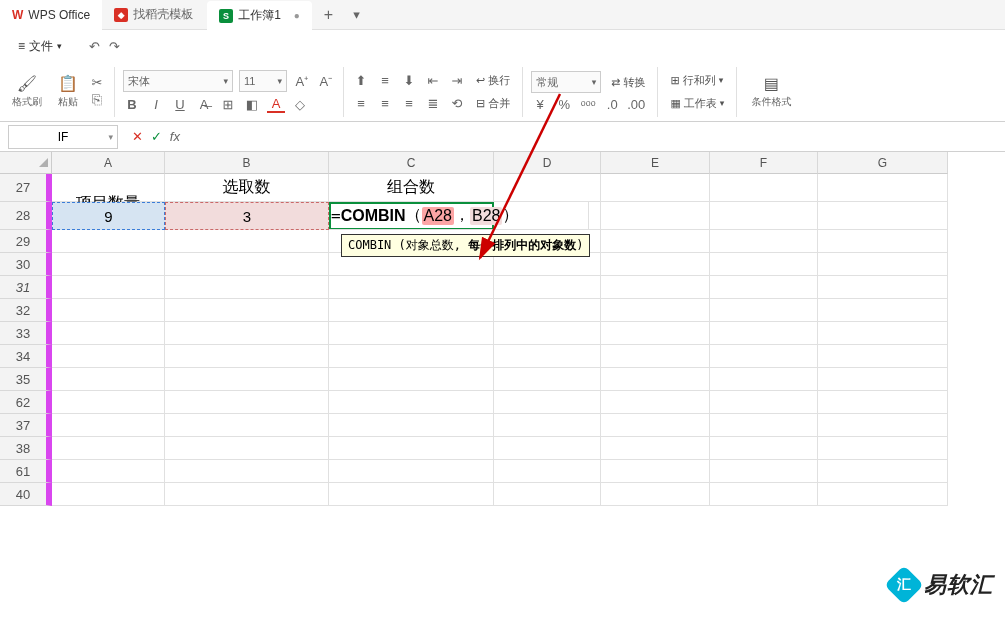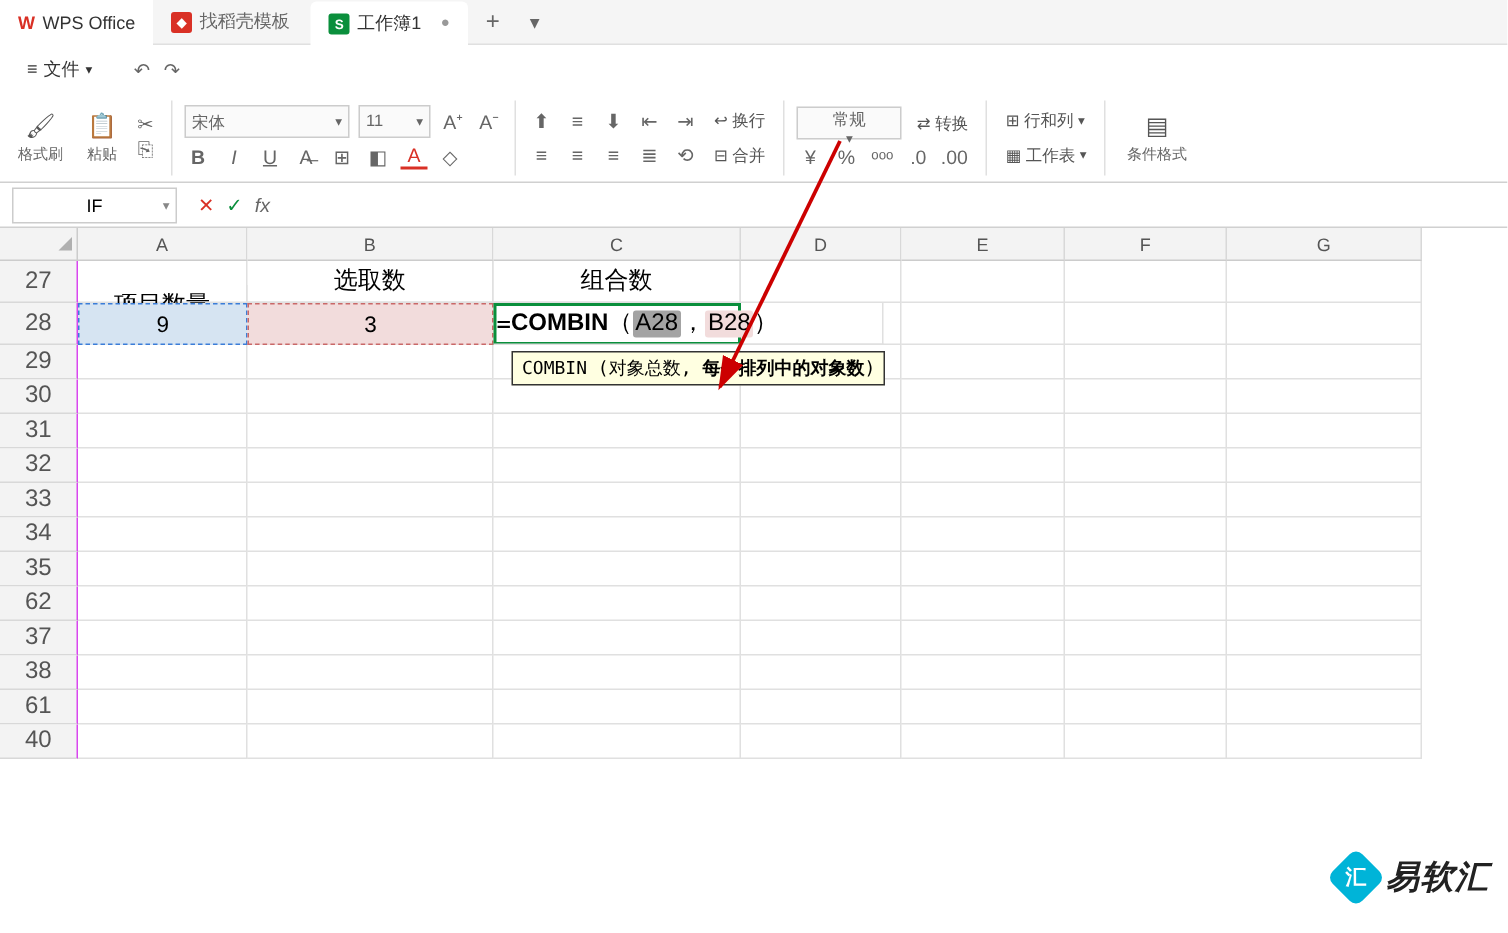--- a/index.html
+++ b/index.html
@@ -45,32 +45,32 @@
 .formula-btn.confirm { color: #0a8f3c; }
 .formula-input { flex: 1; height: 24px; font-size: 13px; padding: 0 6px; font-family: Consolas, monospace; color: #333; display: flex; align-items: center; }
 
 
 .grid { position: relative; display: flex; }
 .corner { width: 52px; height: 22px; background: #f3f3f3; border-right: 1px solid #ccc; border-bottom: 1px solid #ccc; display: flex; align-items: center; justify-content: flex-end; padding-right: 3px; }
 .corner-tri { width: 0; height: 0; border-left: 9px solid transparent; border-bottom: 9px solid #b0b0b0; }
 .colheaders { display: flex; }
 .colhead { height: 22px; background: #f3f3f3; border-right: 1px solid #d8d8d8; border-bottom: 1px solid #ccc; display: flex; align-items: center; justify-content: center; font-size: 12px; color: #555; cursor: pointer; }
 .rowheaders { display: flex; flex-direction: column; }
-.rowhead { width: 52px; background: #f3f3f3; border-right: 1px solid #d946ef; border-bottom: 1px solid #d8d8d8; display: flex; align-items: center; justify-content: center; font-size: 16px; color: #555; cursor: pointer; }
+.rowhead { width: 52px; background: #f3f3f3; border-right: 6px solid #d946ef; border-bottom: 1px solid #d8d8d8; display: flex; align-items: center; justify-content: center; font-size: 13px; color: #555; cursor: pointer; }
 .cells { position: relative; }
 .cell { position: absolute; border-right: 1px solid #e0e0e0; border-bottom: 1px solid #e0e0e0; display: flex; align-items: center; justify-content: center; font-size: 15px; color: #000; }
 
 
 .header-cell { font-size: 16px; }
 .cell-a28 { background: #d6e4f2; border: 1px dashed #3b7dd8; }
 .cell-b28 { background: #f2dcdc; border: 1px dashed #c96868; }
 .active-cell { border: 2px solid #0a8f3c !important; z-index: 2; position: absolute; }
 .formula-cell { font-family: Consolas, monospace; font-size: 16px; justify-content: flex-start; padding-left: 2px; white-space: nowrap; overflow: visible; z-index: 3; }
 .formula-cell .fn { font-weight: bold; }
-.formula-cell .ref-a { background: #a3a3a3; padding: 0 2px; border-radius: 2px; }
+.formula-cell .ref-a { background: #fca5a5; padding: 0 2px; border-radius: 2px; }
 .formula-cell .ref-b { background: #f2dcdc; padding: 0 2px; border-radius: 2px; }
 .formula-tooltip { position: absolute; background: #ffffe1; border: 1px solid #333; font-size: 12px; padding: 2px 6px; font-family: SimSun, monospace; z-index: 5; white-space: nowrap; }
 .formula-tooltip .bold { font-weight: bold; }
 
 
 .arrow-svg { position: absolute; top: 90px; left: 330px; z-index: 10; pointer-events: none; }
 
 
 .watermark { position: absolute; right: 12px; bottom: 22px; display: flex; align-items: center; gap: 6px; z-index: 20; }
 .watermark .wicon { width: 28px; height: 28px; background: #00b4d8; border-radius: 6px; display: flex; align-items: center; justify-content: center; color: #fff; font-weight: bold; font-size: 14px; transform: rotate(45deg); }
@@ -173,21 +173,21 @@
         <div class="tool-small">
           <span>⊟</span>
           <span>合并</span>
         </div>
       </div>
     </div>
   </div>
   <div class="tool-group">
     <div class="tool-col" style="gap:4px;">
       <div class="fmt-row">
-        <div class="font-select" style="width:70px;flex-direction:column;">
+        <div class="font-select" style="width:70px;">
           <span>常规</span>
           <span style="font-size:9px;">▾</span>
         </div>
         <div class="tool-small">
           <span>⇄</span>
           <span>转换</span>
         </div>
       </div>
       <div class="fmt-row">
         <span class="fmt-icon">¥</span>
@@ -235,21 +235,21 @@
 <div class="grid">
   <div style="display:flex;flex-direction:column;">
     <div class="corner">
         <div class="corner-tri"></div>
       </div>
     <div class="rowheaders" id="rowheaders">
         <div class="rowhead" style="height: 28px;">27</div>
         <div class="rowhead" style="height: 28px;">28</div>
         <div class="rowhead" style="height: 23px;">29</div>
         <div class="rowhead" style="height: 23px;">30</div>
-        <div class="rowhead" style="height: 23px;">31</div>
+        <div class="rowhead" style="height: 23px; font-style: italic;">31</div>
         <div class="rowhead" style="height: 23px;">32</div>
         <div class="rowhead" style="height: 23px;">33</div>
         <div class="rowhead" style="height: 23px;">34</div>
         <div class="rowhead" style="height: 23px;">35</div>
         <div class="rowhead" style="height: 23px;">62</div>
         <div class="rowhead" style="height: 23px;">37</div>
         <div class="rowhead" style="height: 23px;">38</div>
         <div class="rowhead" style="height: 23px;">61</div>
         <div class="rowhead" style="height: 23px;">40</div>
       </div>

